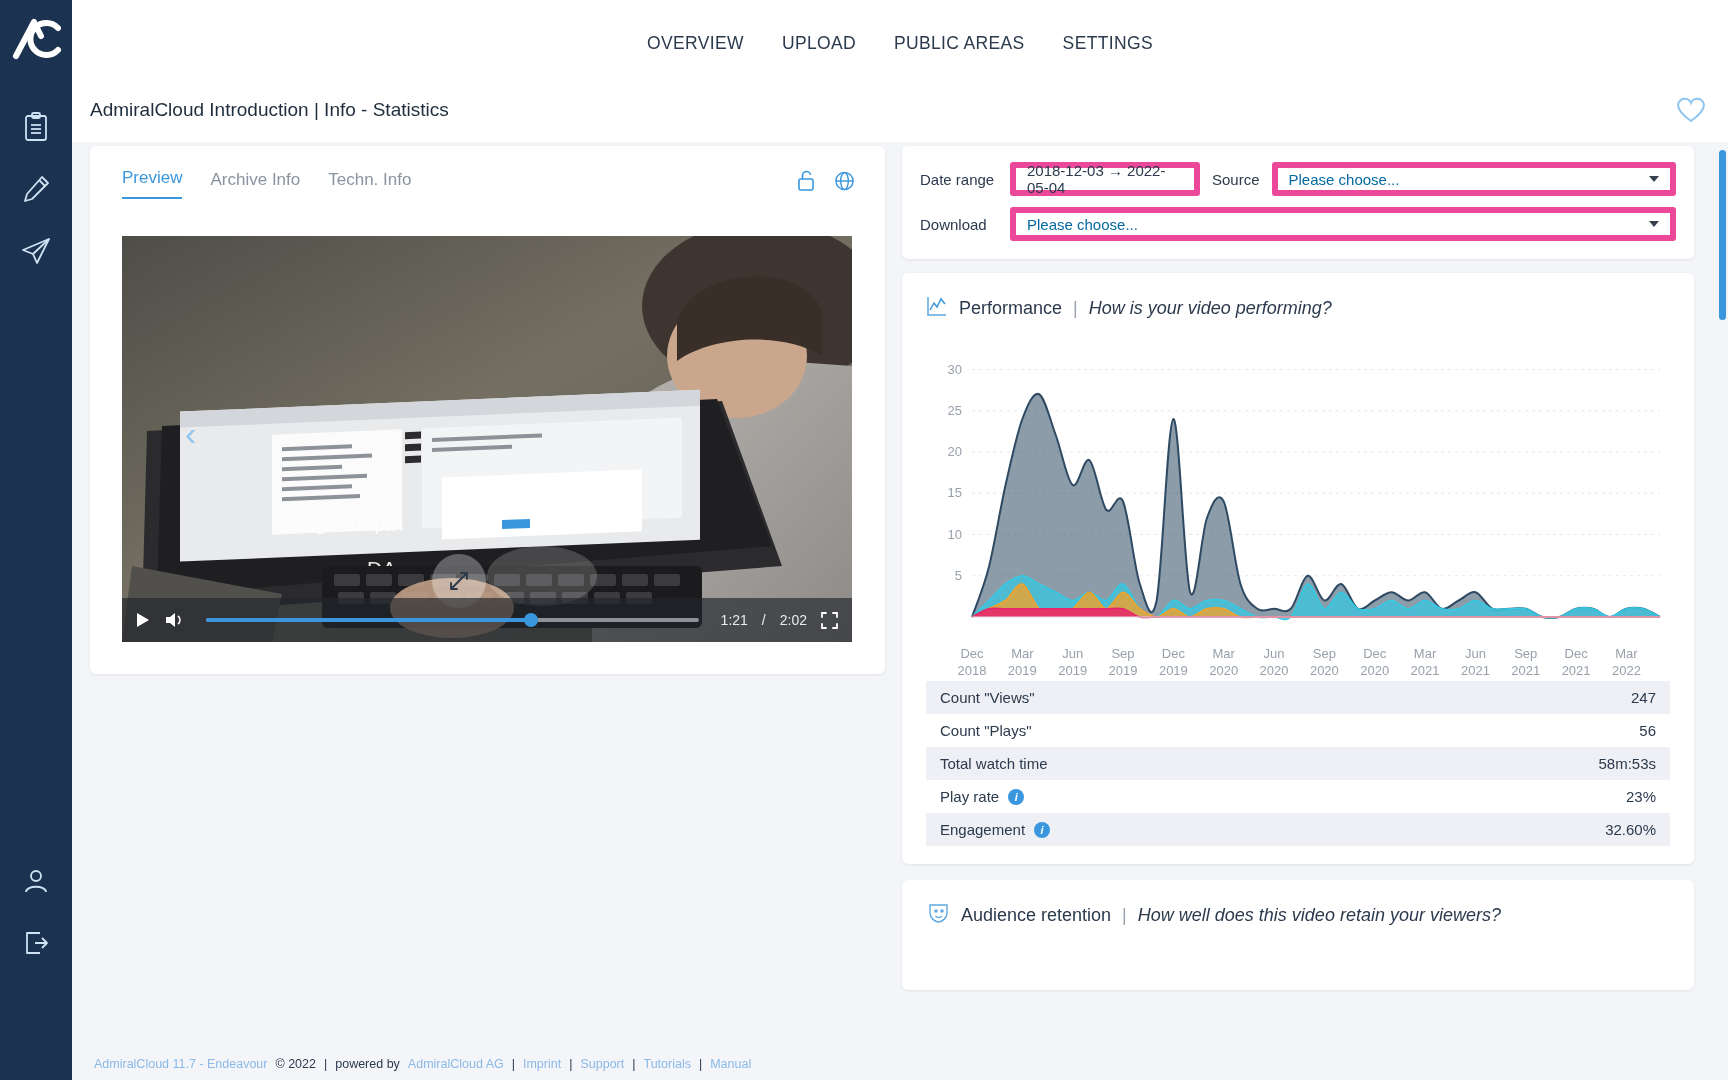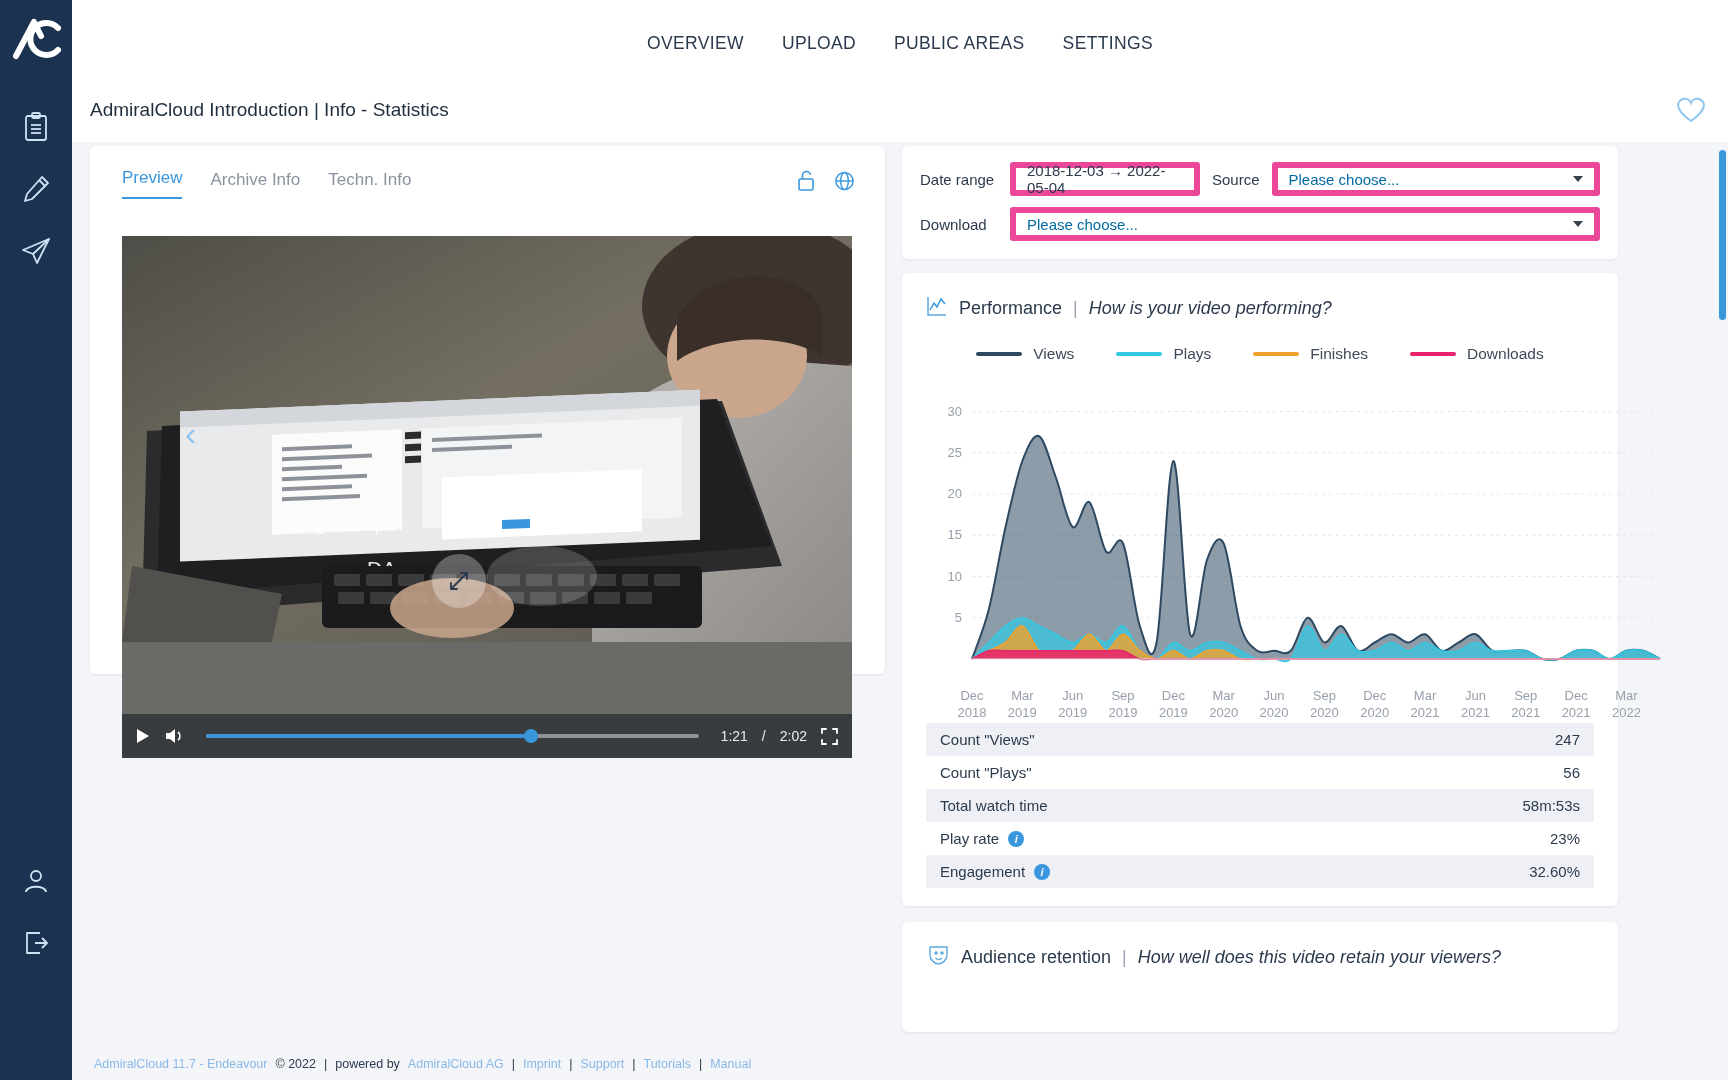--- a/index.html
+++ b/index.html
@@ -59,21 +59,21 @@
     position: absolute; left: 18px; top: 4px; width: 795px; height: 528px;
     background: #fff; border-radius: 6px; box-shadow: 0 1px 3px rgba(30,40,60,.09);
   }
   .tabs { display: flex; gap: 28px; padding: 22px 0 0 32px; align-items: flex-end; }
   .tab { font-size: 17px; color: #8a93a0; padding-bottom: 9px; cursor: pointer; }
   .tab.active { color: #3a97dd; border-bottom: 2px solid #3a97dd; }
   .preview-tools { position: absolute; right: 30px; top: 24px; display: flex; gap: 18px; }
   .tool-ico { cursor: pointer; }
 
   .video-wrap {
-    position: absolute; left: 32px; top: 90px; width: 730px; height: 522px;
+    position: absolute; left: 32px; top: 90px; width: 730px; height: 406px;
     background: #6a6a66; overflow: hidden;
   }
   .video-bg { position: absolute; inset: 0; }
   .arrow-l, .arrow-r {
     position: absolute; top: 268px; color: #8fc5ef; font-size: 34px; font-weight: 300;
     cursor: pointer; user-select: none;
   }
   .arrow-l { left: 95px; }
   .arrow-r { left: 845px; }
 
@@ -83,21 +83,21 @@
     display: flex; align-items: center; padding: 0 14px; gap: 14px;
   }
   .vbtn { color: #fff; font-size: 15px; cursor: pointer; display: flex; align-items: center; }
   .vbar { position: relative; flex: 1; height: 4px; background: #8d9299; border-radius: 2px; margin: 0 8px; }
   .vbar-fill { position: absolute; left: 0; top: 0; height: 4px; width: 66%; background: #3a97dd; border-radius: 2px; }
   .vbar-knob { position: absolute; left: 66%; top: -5px; width: 14px; height: 14px; border-radius: 50%; background: #3a97dd; margin-left: -7px; cursor: pointer; }
   .vtime { color: #e8eaec; font-size: 14px; white-space: nowrap; }
   .vdrag { position: absolute; left: 310px; top: 318px; width: 54px; height: 54px; border-radius: 50%; background: rgba(255,255,255,.30); display:flex; align-items:center; justify-content:center; }
 
   
-  .rightcol { position: absolute; left: 830px; top: 4px; width: 716px; }
+  .rightcol { position: absolute; left: 830px; top: 4px; width: 792px; }
 
   .filter-card {
     background: #fff; border-radius: 6px; padding: 16px 18px 18px 18px;
     box-shadow: 0 1px 3px rgba(30,40,60,.09);
   }
   .frow { display: flex; align-items: center; gap: 12px; margin-bottom: 11px; }
   .frow:last-child { margin-bottom: 0; }
   .flabel { font-size: 15px; color: #2b3a4d; white-space: nowrap; }
   .flabel.dr { width: 78px; }
   .fbox {
@@ -399,38 +399,20 @@
             <svg width="22" height="22" viewBox="0 0 22 22" fill="none" stroke="#5fa8e0" stroke-width="1.5">
               <path d="M2 2 V20 H20"></path>
               <polyline points="4,15 8,8 11,12 15,4 19,9" stroke="#3a97dd"></polyline>
             </svg>
           </span>
           <span class="ttl">Performance</span>
           <span class="sep">|</span>
           <span class="sub">How is your video performing?</span>
         </div>
 
-        <div class="legend">
-          <div class="lg">
-            <span class="line" style="background: rgb(46, 74, 99);"></span>
-            <span class="txt">Views</span>
-          </div>
-          <div class="lg">
-            <span class="line" style="background: rgb(53, 201, 227);"></span>
-            <span class="txt">Plays</span>
-          </div>
-          <div class="lg">
-            <span class="line" style="background: rgb(240, 163, 44);"></span>
-            <span class="txt">Finishes</span>
-          </div>
-          <div class="lg">
-            <span class="line" style="background: rgb(232, 35, 108);"></span>
-            <span class="txt">Downloads</span>
-          </div>
-        </div>
 
         <div class="chart">
           <svg id="chart-svg" width="744" height="300" viewBox="0 0 744 300">
               <line x1="46" y1="232.75" x2="734" y2="232.75" stroke="#e4e7ec" stroke-width="1" stroke-dasharray="3 4"></line>
               <text x="36" y="236.75" text-anchor="end" font-size="13" fill="#97a0ab" font-family="Liberation Sans, sans-serif">5</text>
               <line x1="46" y1="191.5" x2="734" y2="191.5" stroke="#e4e7ec" stroke-width="1" stroke-dasharray="3 4"></line>
               <text x="36" y="195.5" text-anchor="end" font-size="13" fill="#97a0ab" font-family="Liberation Sans, sans-serif">10</text>
               <line x1="46" y1="150.25" x2="734" y2="150.25" stroke="#e4e7ec" stroke-width="1" stroke-dasharray="3 4"></line>
               <text x="36" y="154.25" text-anchor="end" font-size="13" fill="#97a0ab" font-family="Liberation Sans, sans-serif">15</text>
               <line x1="46" y1="109" x2="734" y2="109" stroke="#e4e7ec" stroke-width="1" stroke-dasharray="3 4"></line>

